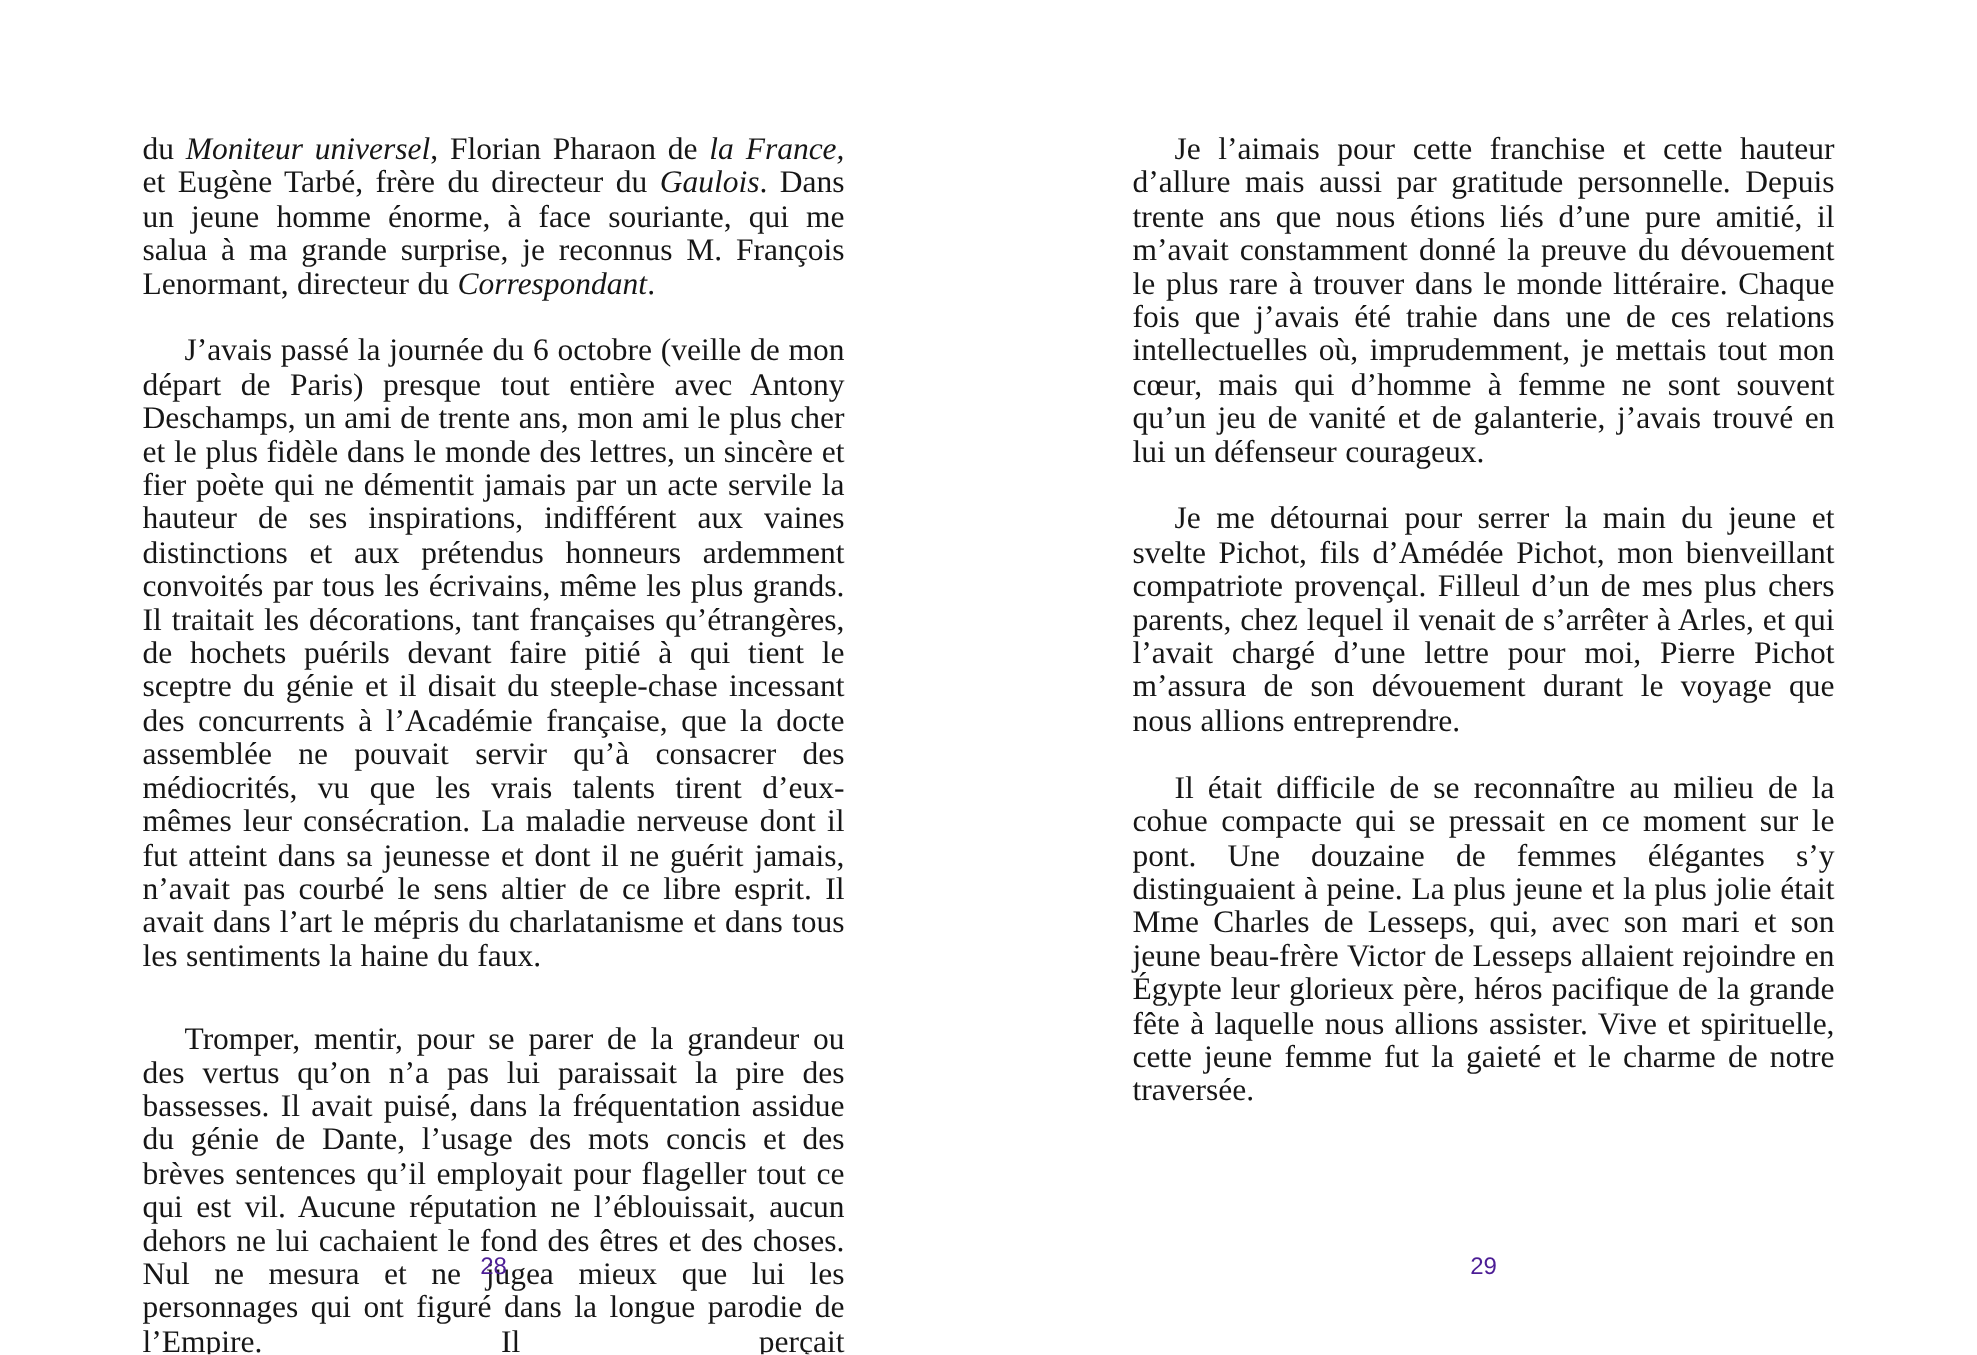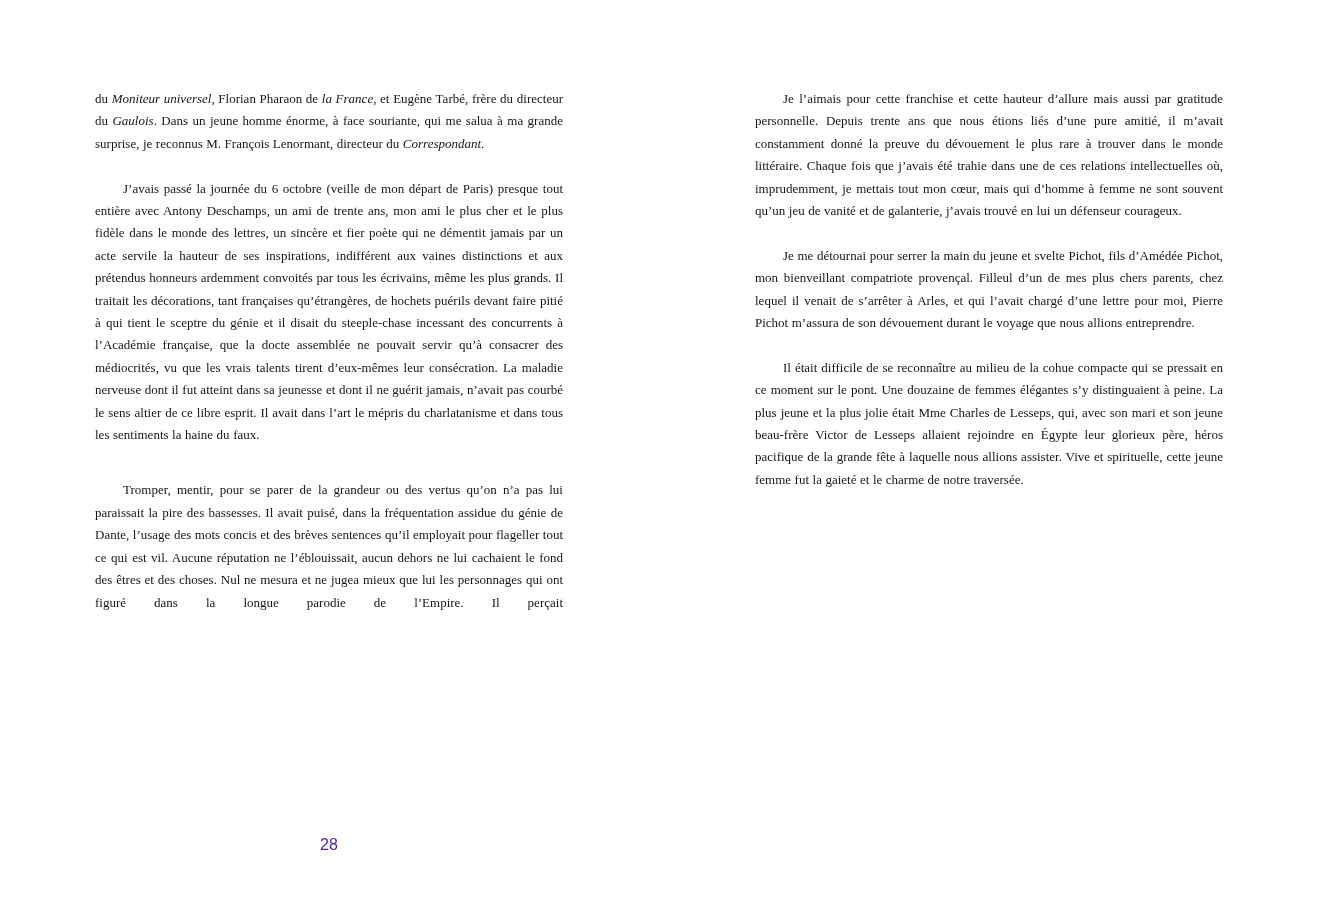--- a/index.html
+++ b/index.html
@@ -18,21 +18,21 @@
   }
   .page-col {
     position: absolute;
     top: 88px;
     width: 468px;
   }
   .page-col.left  { left: 95px; }
   .page-col.right { left: 755px; }
   .para {
     margin: 0;
-    font-size: 13px;
+    font-size: 21px;
     line-height: 22.4px;
     text-align: justify;
     hyphens: none;
     word-spacing: 0.02em;
   }
   .para.indent { text-indent: 28px; }
   .para.gap    { margin-top: 22.4px; }
   .para.jlast  { text-align-last: justify; margin-top: 33px; }
   .para i { font-style: italic; }
   .page-number {
@@ -59,14 +59,15 @@
     </div>
 
   <div class="page-col right">
       <p class="para indent"><span>Je l’aimais pour cette franchise et cette hauteur d’allure mais aussi par gratitude personnelle. Depuis trente ans que nous étions liés d’une pure amitié, il m’avait constamment donné la preuve du dévouement le plus rare à trouver dans le monde littéraire. Chaque fois que j’avais été trahie dans une de ces relations intellectuelles où, imprudemment, je mettais tout mon cœur, mais qui d’homme à femme ne sont souvent qu’un jeu de vanité et de galanterie, j’avais trouvé en lui un défenseur courageux.</span></p>
       <p class="para indent gap"><span>Je me détournai pour serrer la main du jeune et svelte Pichot, fils d’Amédée Pichot, mon bienveillant compatriote provençal. Filleul d’un de mes plus chers parents, chez lequel il venait de s’arrêter à Arles, et qui l’avait chargé d’une lettre pour moi, Pierre Pichot m’assura de son dévouement durant le voyage que nous allions entreprendre.</span></p>
       <p class="para indent gap"><span>Il était difficile de se reconnaître au milieu de la cohue compacte qui se pressait en ce moment sur le pont. Une douzaine de femmes élégantes s’y distinguaient à peine. La plus jeune et la plus jolie était Mme Charles de Lesseps, qui, avec son mari et son jeune beau-frère Victor de Lesseps allaient rejoindre en Égypte leur glorieux père, héros pacifique de la grande fête à laquelle nous allions assister. Vive et spirituelle, cette jeune femme fut la gaieté et le charme de notre traversée.</span></p>
     </div>
 
   <div class="page-number left">28</div>
 
+  <div class="page-number right">29</div>
 
 </div>
 
 </body></html>

